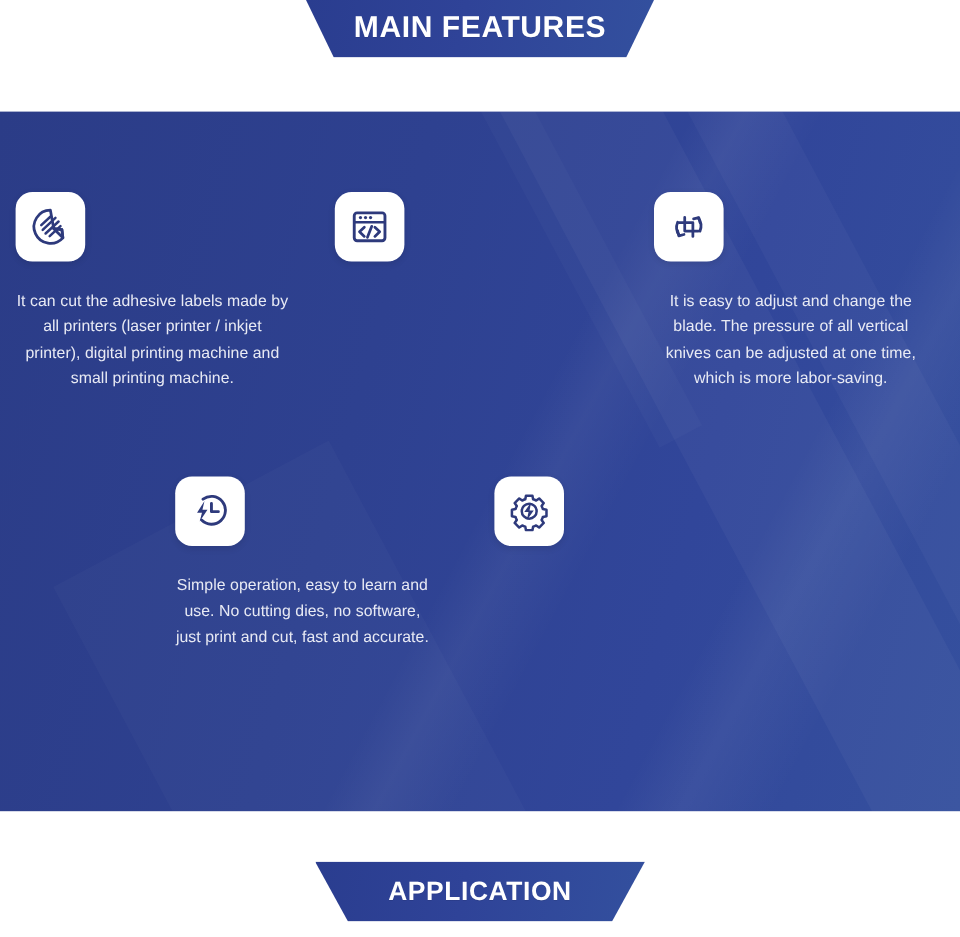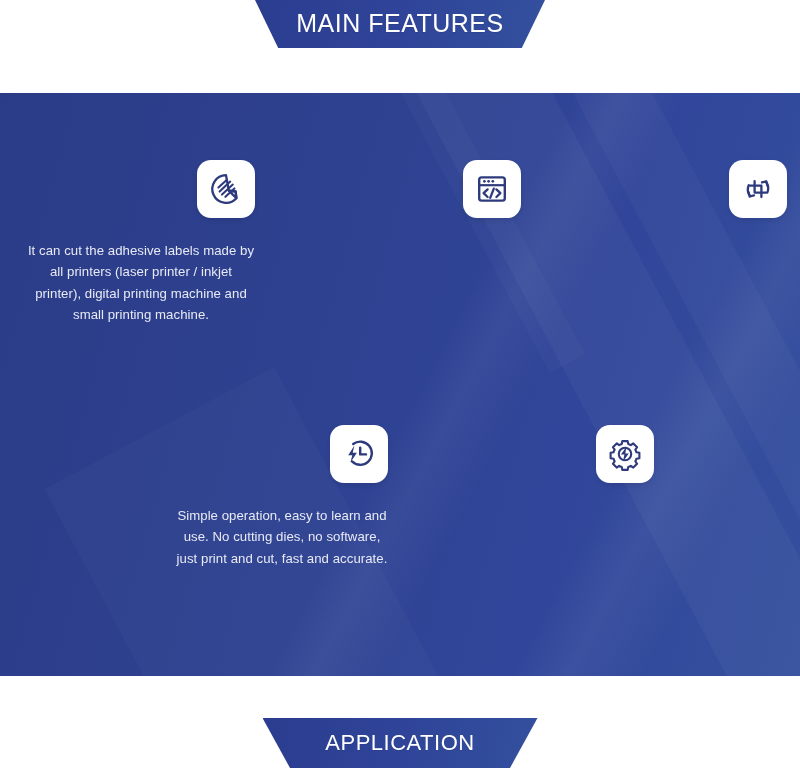--- a/index.html
+++ b/index.html
@@ -28,21 +28,21 @@
     justify-content: center;
     align-items: flex-start;
   }
   .ribbon-top { top: 0; height: 50px; }
   .ribbon-bottom { top: 718px; height: 52px; }
 
   .ribbon {
     position: relative;
     background: linear-gradient(100deg, #2a3d8f 0%, #2f4398 45%, #33509e 100%);
     color: #ffffff;
-    font-weight: normal;
+    font-weight: bold;
     letter-spacing: 0.5px;
     display: flex;
     align-items: center;
     justify-content: center;
     text-align: center;
   }
   
   .ribbon-top .ribbon {
     width: 290px;
     height: 48px;
@@ -94,26 +94,26 @@
   .streak-d { left: 430px; top: -200px; width: 40px;  height: 500px; background: rgba(255,255,255,0.025); }
 
   
   .grid-row {
     position: absolute;
     display: flex;
     width: 800px;
     justify-content: center;
   }
   .row-1 { top: 67px; }
-  .row-2 { top: 332px; }
+  .row-2 { top: 304px; }
 
   .feature {
     display: flex;
     flex-direction: column;
-    align-items: flex-end;
+    align-items: flex-start;
     width: 266px;
     padding: 0 12px;
   }
 
   .icon-tile {
     width: 58px;
     height: 58px;
     border-radius: 14px;
     background: #ffffff;
     display: flex;
@@ -194,20 +194,21 @@
             <svg width="34" height="34" viewBox="0 0 34 34" fill="none">
               <path d="M24.9 9.6 A11.2 11.2 0 0 1 26.3 20.6" stroke="#2e3a7c" stroke-width="2.3" stroke-linecap="round" fill="none"></path>
               <polyline points="21.0,10.4 25.3,9.3 26.4,13.6" stroke="#2e3a7c" stroke-width="2.3" stroke-linecap="round" stroke-linejoin="round" fill="none"></polyline>
               <path d="M9.1 24.2 A11.2 11.2 0 0 1 7.7 13.2" stroke="#2e3a7c" stroke-width="2.3" stroke-linecap="round" fill="none"></path>
               <polyline points="13.0,23.4 8.7,24.5 7.6,20.2" stroke="#2e3a7c" stroke-width="2.3" stroke-linecap="round" stroke-linejoin="round" fill="none"></polyline>
               <path d="M13.6 9.2 V20.6 H25.0" stroke="#2e3a7c" stroke-width="2.3" stroke-linecap="round" stroke-linejoin="round" fill="none"></path>
               <path d="M9.0 13.6 H20.4 V25.0" stroke="#2e3a7c" stroke-width="2.3" stroke-linecap="round" stroke-linejoin="round" fill="none"></path>
             </svg>
           </span>
         </div>
+        <div class="feature-text">It is easy to adjust and change the blade. The pressure of all vertical knives can be adjusted at one time, which is more labor-saving.</div>
       </div>
 
     </div>
 
     <div class="grid-row row-2">
 
       <div class="feature feature-narrow">
         <div class="icon-tile">
           <span>
             <svg width="34" height="34" viewBox="0 0 34 34" fill="none">

